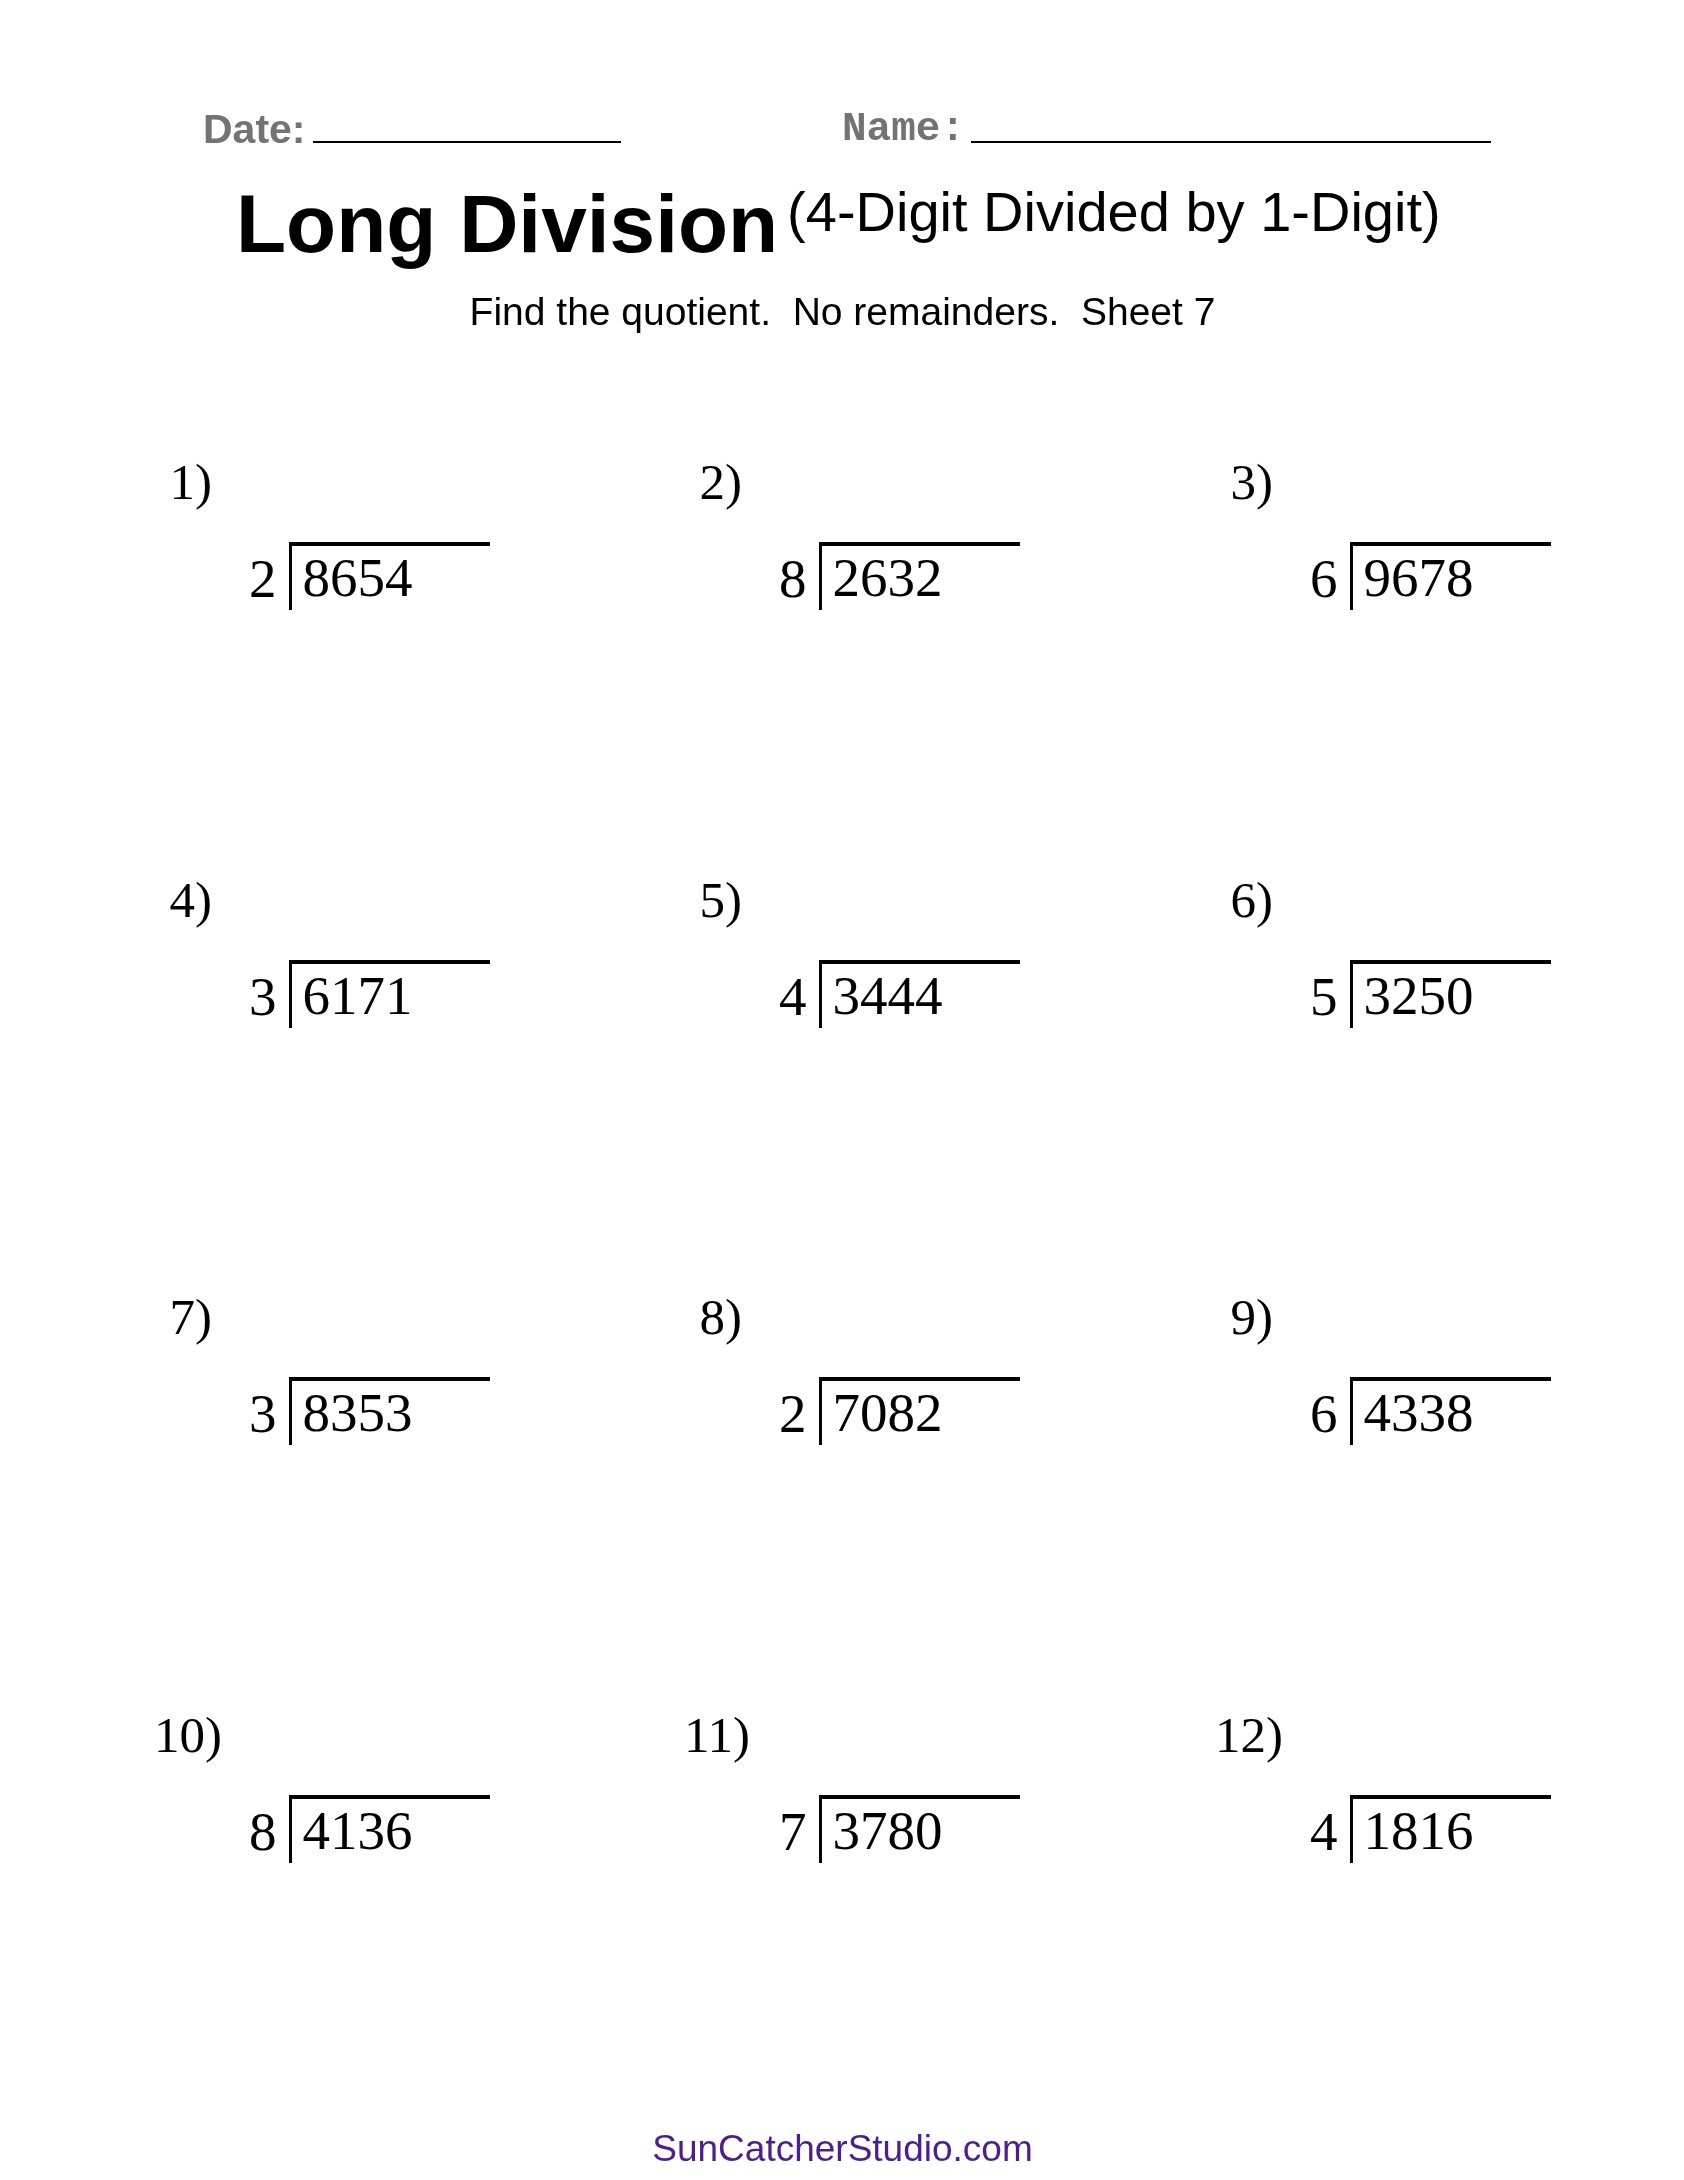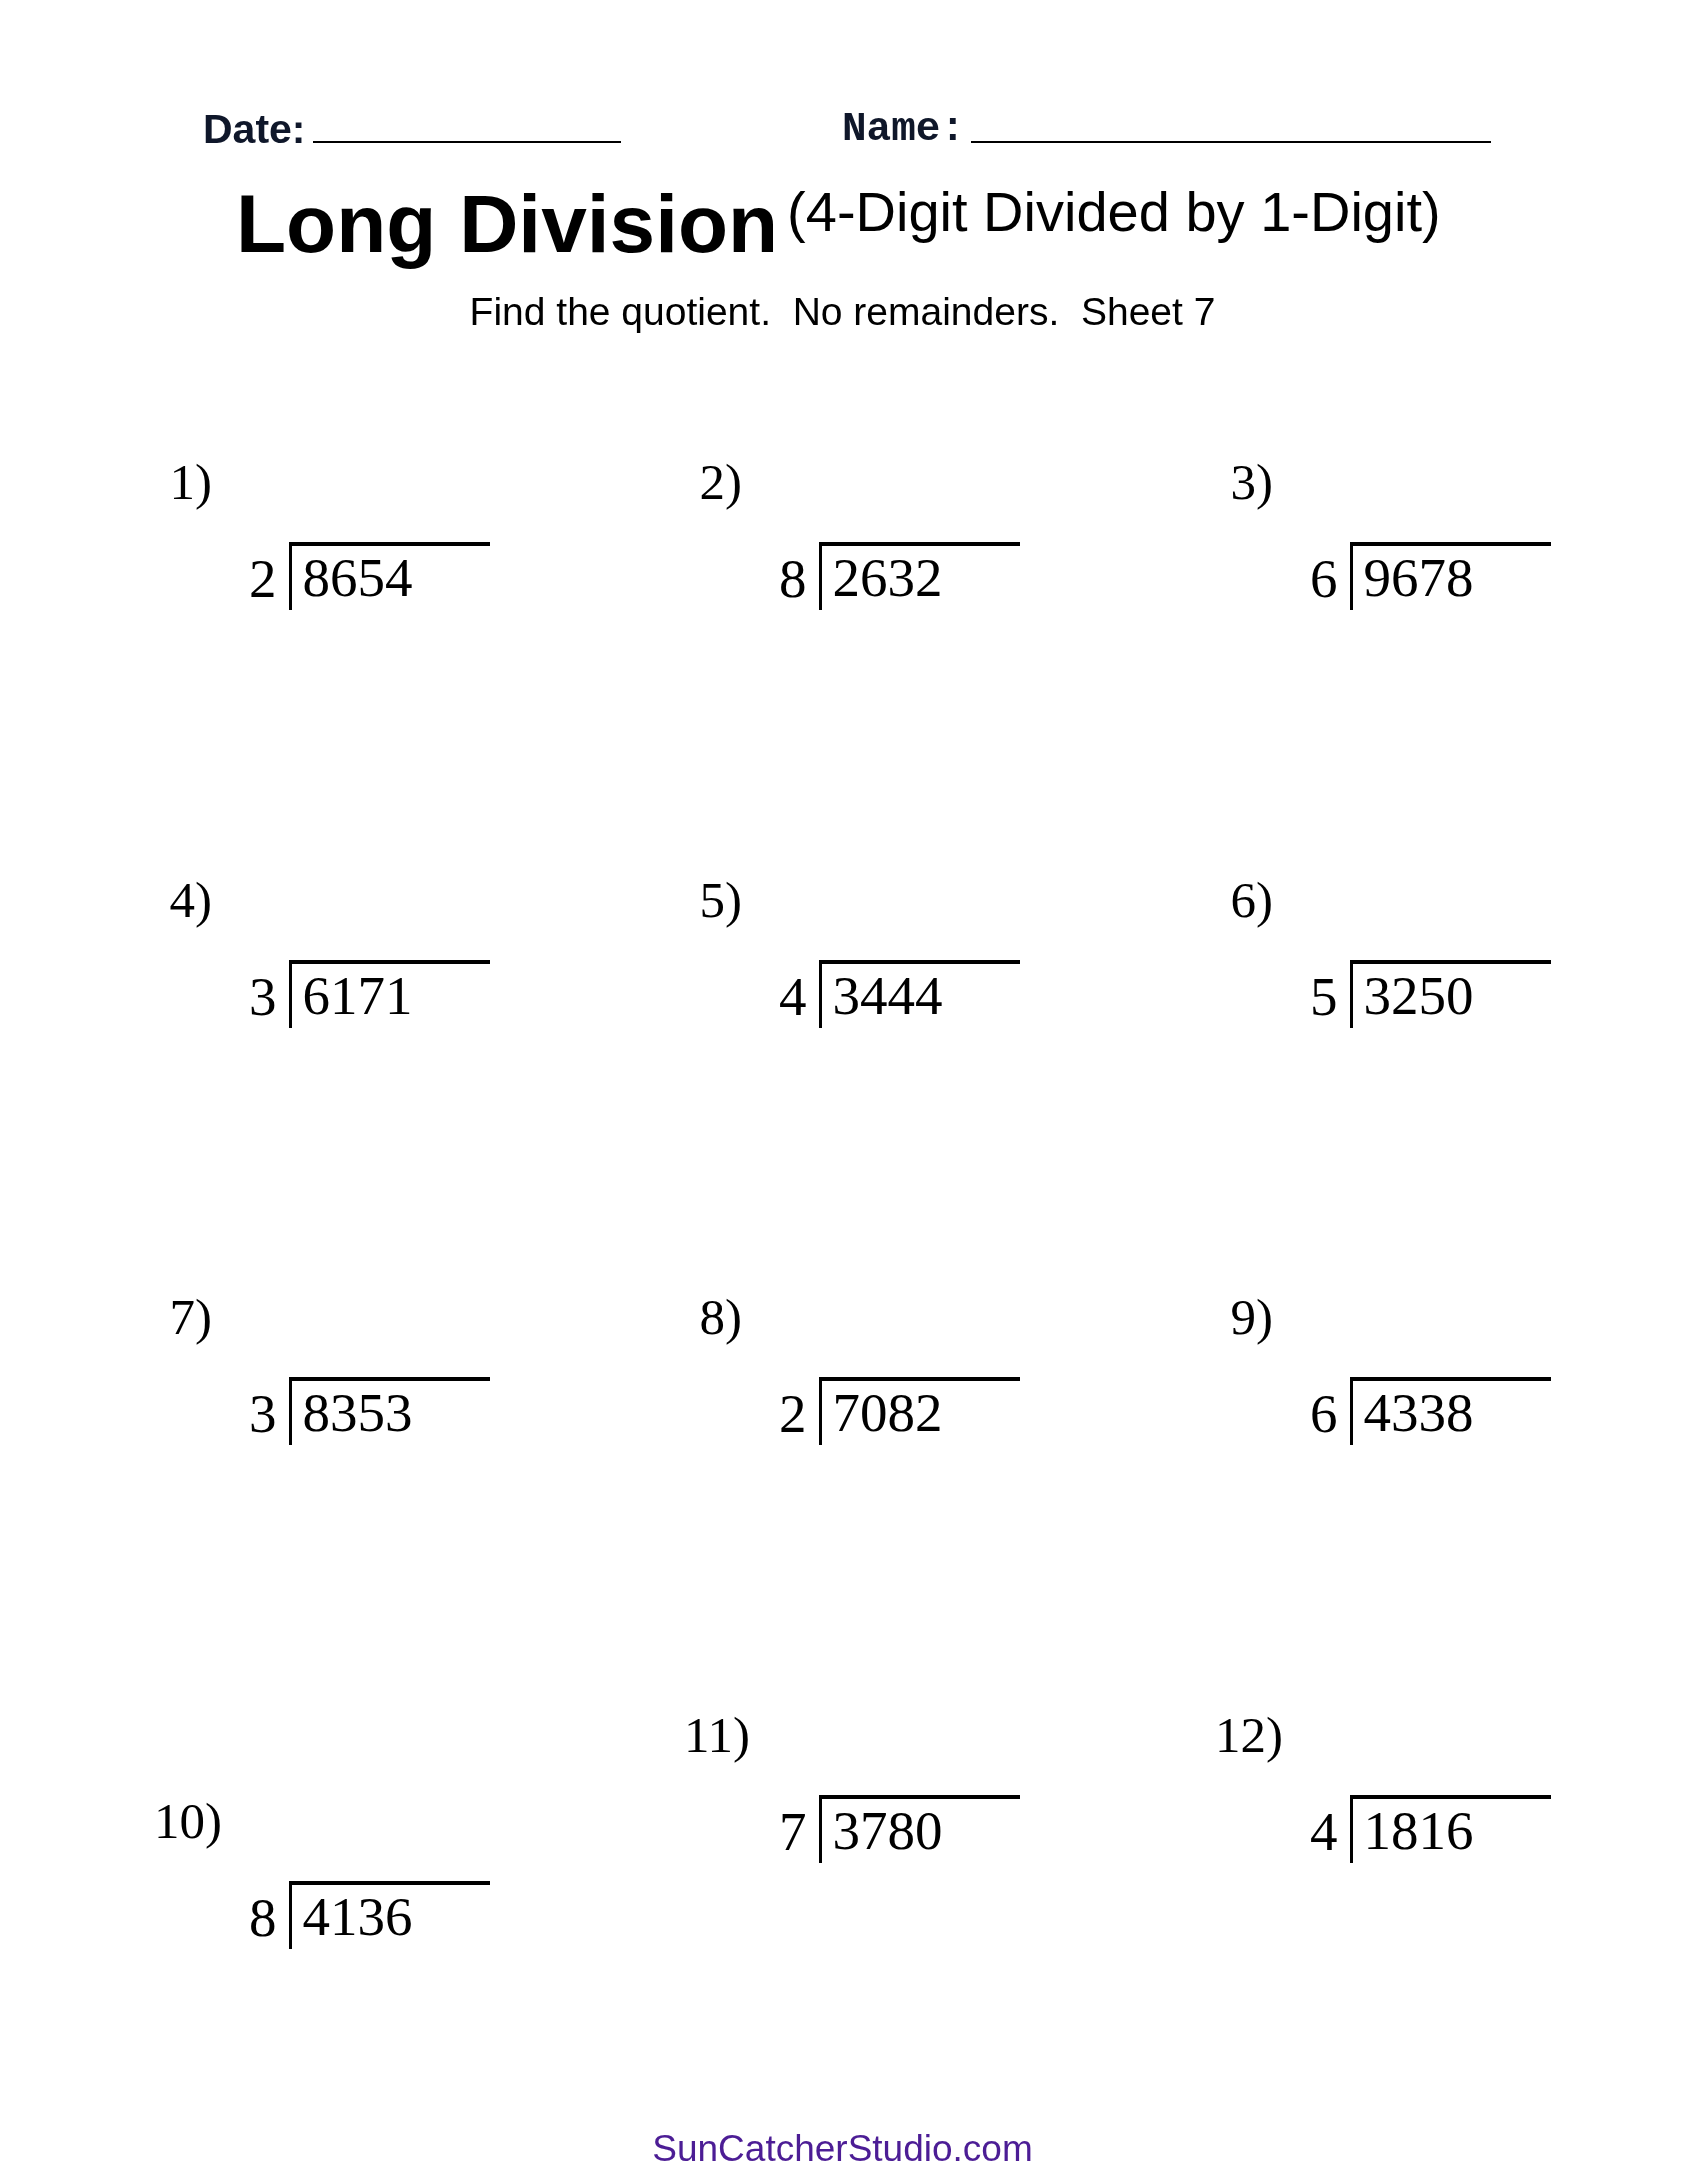--- a/index.html
+++ b/index.html
@@ -17,21 +17,21 @@
     color: #000000;
   }
 
   
   .hdr-label {
     position: absolute;
     font-family: "Liberation Sans", sans-serif;
     font-weight: bold;
     font-size: 41px;
     line-height: 41px;
-    color: #0f172a;
+    color: #737373;
   }
   .hdr-line {
     position: absolute;
     height: 0;
     border-bottom: 2.6px solid #000;
   }
   #date-label { left: 203px; top: 109px; }
   #date-line  { left: 313px; top: 141px; width: 308px; }
   #name-label { left: 842px; top: 109px; font-family: Liberation Mono, monospace; }
   #name-line  { left: 971px; top: 141px; width: 520px; }
@@ -104,21 +104,21 @@
   
   #p1  { left: 154px;  top: 457px;  }
   #p2  { left: 684px;  top: 457px;  }
   #p3  { left: 1215px; top: 457px;  }
   #p4  { left: 154px;  top: 875px; }
   #p5  { left: 684px;  top: 875px; }
   #p6  { left: 1215px; top: 875px; }
   #p7  { left: 154px;  top: 1292px; }
   #p8  { left: 684px;  top: 1292px; }
   #p9  { left: 1215px; top: 1292px; }
-  #p10 { left: 154px;  top: 1796px; }
+  #p10 { left: 154px;  top: 1710px; }
   #p11 { left: 684px;  top: 1710px; }
   #p12 { left: 1215px; top: 1710px; }
 
   
   #footer {
     position: absolute;
     left: 0;
     top: 2128px;
     width: 1685px;
     text-align: center;

